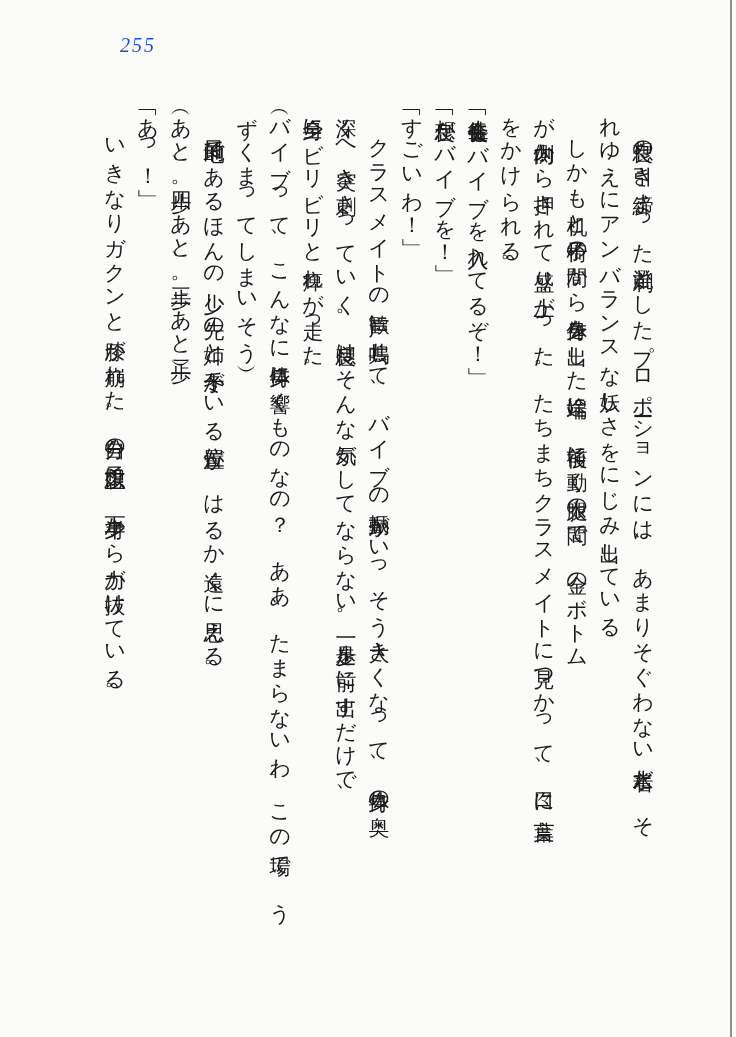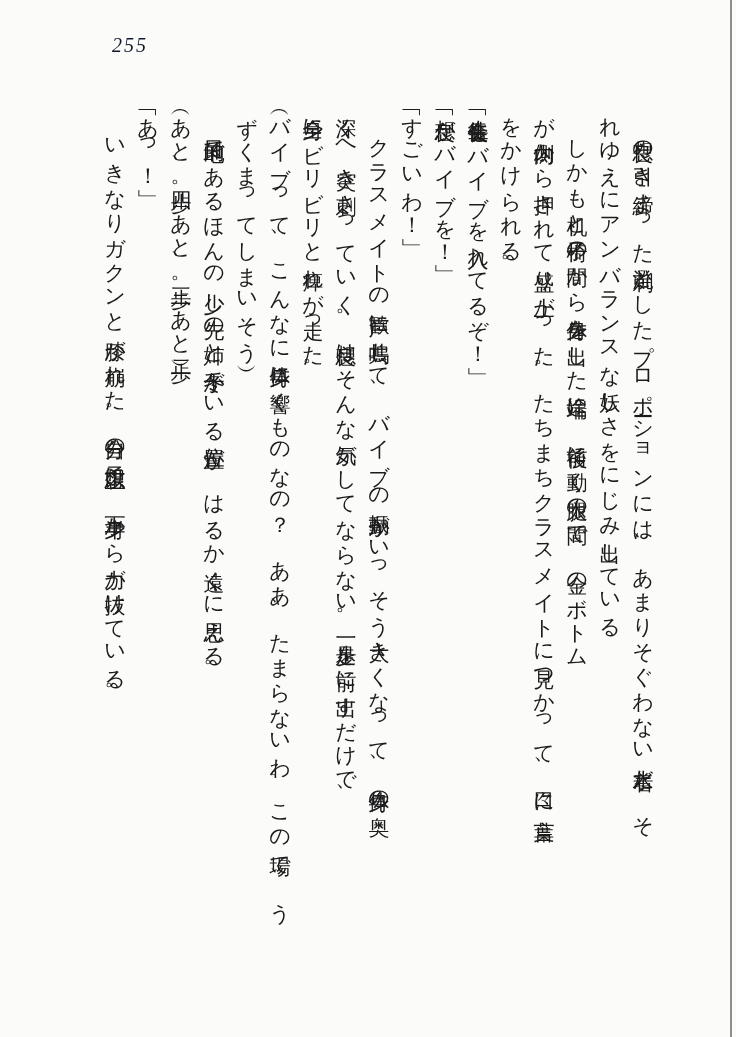--- a/index.html
+++ b/index.html
@@ -10,25 +10,25 @@
     position: relative;
     width: 736px;
     height: 1037px;
     background: #fbfbfa;
     overflow: hidden;
     font-family: "Liberation Serif", "DejaVu Serif", serif;
   }
   .page-number {
     position: absolute;
     top: 34px;
-    left: 112px;
+    left: 120px;
     font-size: 20px;
     font-style: italic;
     letter-spacing: 2px;
-    color: #0f172a;
+    color: #1d4ed8;
   }
   .page-text {
     position: absolute;
     top: 102px;
     left: 98px;
     width: 561px;
     height: 840px;
     writing-mode: vertical-rl;
     text-orientation: mixed;
     color: #1b1b1b;

